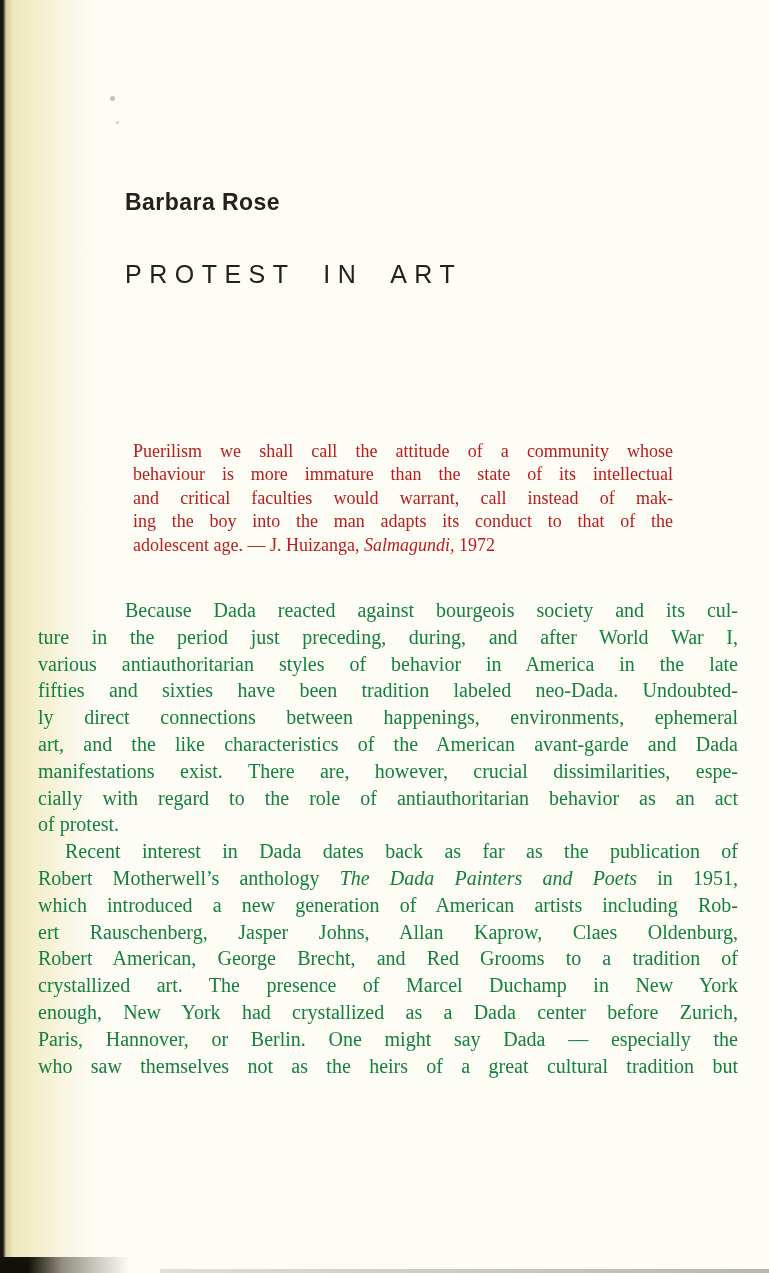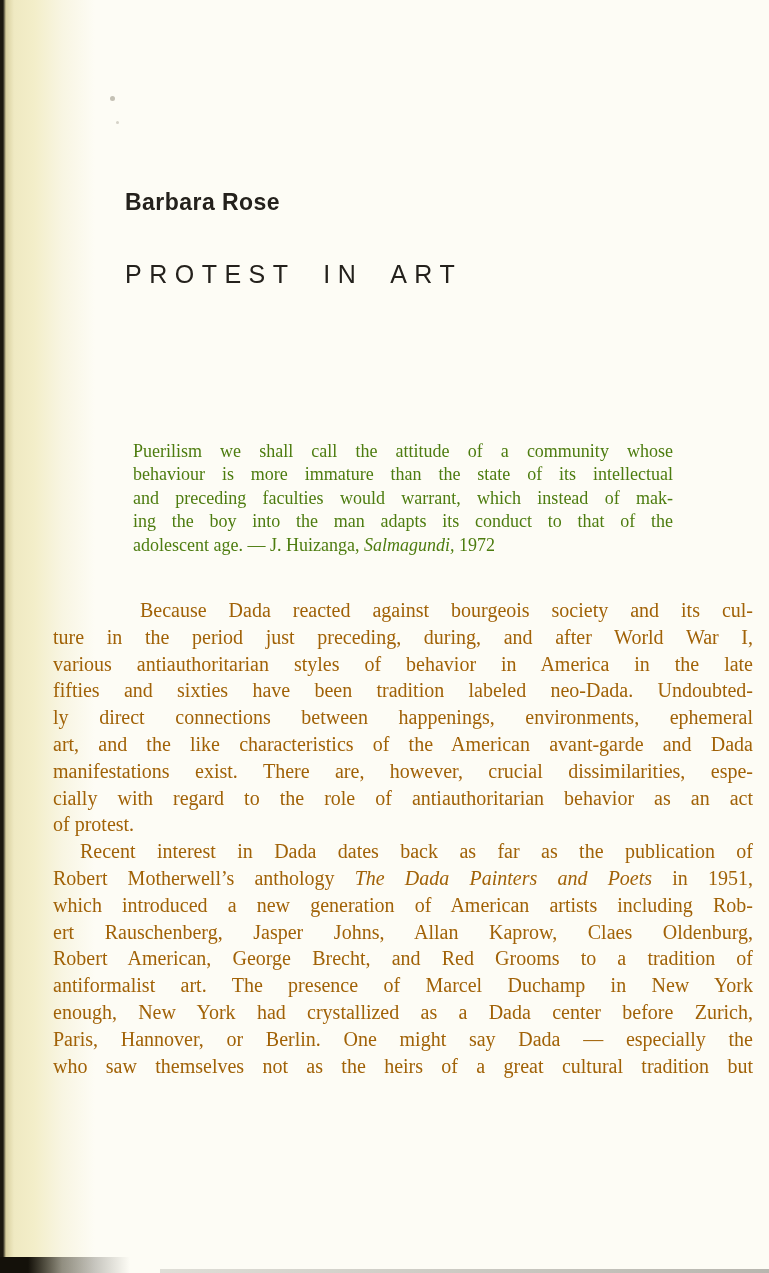--- a/index.html
+++ b/index.html
@@ -38,25 +38,25 @@
     letter-spacing:0.02em;color:#24211c;
   }
   .title{
     position:absolute;left:125px;top:261px;margin:0;
     font-family:"Liberation Sans", sans-serif;
     font-weight:normal;font-size:25px;line-height:1.1;
     letter-spacing:0.30em;word-spacing:0.55em;color:#24211c;
   }
   .epigraph{
     position:absolute;left:133px;top:440px;width:540px;margin:0;padding:0;
-    font-size:18px;line-height:23.4px;color:#4d7c0f;
+    font-size:18px;line-height:23.4px;color:#b91c1c;
   }
   .bodytext{
-    position:absolute;left:53px;top:597px;width:700px;
-    font-size:20px;line-height:26.8px;color:#a16207;
+    position:absolute;left:38px;top:597px;width:700px;
+    font-size:20px;line-height:26.8px;color:#15803d;
   }
   .tline{
     text-align:justify;
     text-align-last:justify;
     white-space:nowrap;
   }
   .tline.last{text-align-last:left;}
   .tline.indent-xl{padding-left:87px;}
   .tline.indent-sm{padding-left:27px;}
   .tline i{font-style:italic;}
@@ -70,21 +70,21 @@
   <div class="bottom-line"></div>
   <div class="speck s1"></div>
   <div class="speck s2"></div>
 
   <h2 class="author">Barbara Rose</h2>
   <h1 class="title">PROTEST IN ART</h1>
 
   <blockquote class="epigraph" id="epigraph">
       <div class="tline"><span>Puerilism we shall call the attitude of a community whose</span></div>
       <div class="tline"><span>behaviour is more immature than the state of its intellectual</span></div>
-      <div class="tline"><span>and preceding faculties would warrant, which instead of mak-</span></div>
+      <div class="tline"><span>and critical faculties would warrant, call instead of mak-</span></div>
       <div class="tline"><span>ing the boy into the man adapts its conduct to that of the</span></div>
       <div class="tline last"><span>adolescent age. — J. Huizanga, </span><i>Salmagundi,</i><span> 1972</span></div>
     </blockquote>
 
   <div class="bodytext" id="bodytext">
       <div>
         <div class="tline indent-xl"><span>Because Dada reacted against bourgeois society and its cul-</span></div>
         <div class="tline"><span>ture in the period just preceding, during, and after World War I,</span></div>
         <div class="tline"><span>various antiauthoritarian styles of behavior in America in the late</span></div>
         <div class="tline"><span>fifties and sixties have been tradition labeled neo-Dada. Undoubted-</span></div>
@@ -93,19 +93,19 @@
         <div class="tline"><span>manifestations exist. There are, however, crucial dissimilarities, espe-</span></div>
         <div class="tline"><span>cially with regard to the role of antiauthoritarian behavior as an act</span></div>
         <div class="tline last"><span>of protest.</span></div>
       </div>
       <div>
         <div class="tline indent-sm"><span>Recent interest in Dada dates back as far as the publication of</span></div>
         <div class="tline"><span>Robert Motherwell’s anthology </span><i>The Dada Painters and Poets</i><span> in 1951,</span></div>
         <div class="tline"><span>which introduced a new generation of American artists including Rob-</span></div>
         <div class="tline"><span>ert Rauschenberg, Jasper Johns, Allan Kaprow, Claes Oldenburg,</span></div>
         <div class="tline"><span>Robert American, George Brecht, and Red Grooms to a tradition of</span></div>
-        <div class="tline"><span>antiformalist art. The presence of Marcel Duchamp in New York</span></div>
+        <div class="tline"><span>crystallized art. The presence of Marcel Duchamp in New York</span></div>
         <div class="tline"><span>enough, New York had crystallized as a Dada center before Zurich,</span></div>
         <div class="tline"><span>Paris, Hannover, or Berlin. One might say Dada — especially the</span></div>
         <div class="tline"><span>who saw themselves not as the heirs of a great cultural tradition but</span></div>
       </div>
     </div>
 </div>
 
 </body></html>

